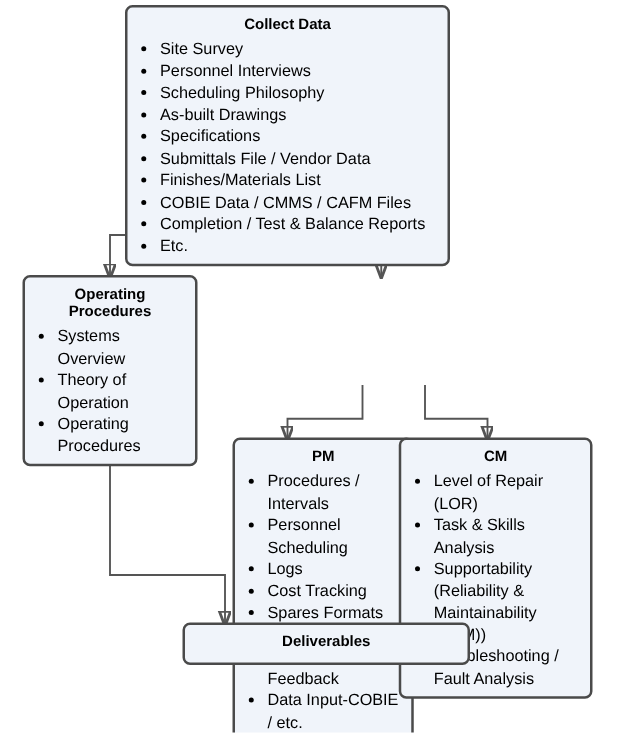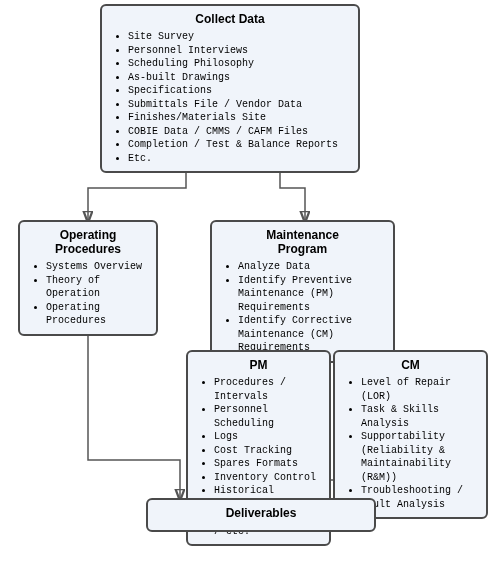--- a/index.html
+++ b/index.html
@@ -27,24 +27,23 @@
       font-size: 12px;
       text-align: center;
       margin-bottom: 4px;
       color: #000;
     }
     .box ul {
       list-style: disc;
       padding-left: 16px;
     }
     .box ul li {
-      font-size: 10px;
+      font-size: 13px;
       color: #000;
       line-height: 1.35;
-      font-family: Liberation Mono, monospace;
     }
 
     
     .connector-svg {
       position: absolute;
       top: 0; left: 0;
       width: 503px;
       height: 586px;
       pointer-events: none;
     }
@@ -87,62 +86,53 @@
 
   <div class="box" style="left:100px; top:4px; width:260px;">
     <div class="box-title">Collect Data</div>
     <ul>
       <li>Site Survey</li>
       <li>Personnel Interviews</li>
       <li>Scheduling Philosophy</li>
       <li>As-built Drawings</li>
       <li>Specifications</li>
       <li>Submittals File / Vendor Data</li>
-      <li>Finishes/Materials Site</li>
+      <li>Finishes/Materials List</li>
       <li>COBIE Data / CMMS / CAFM Files</li>
       <li>Completion / Test &amp; Balance Reports</li>
       <li>Etc.</li>
     </ul>
   </div>
 
   <div class="box" style="left:18px; top:220px; width:140px;">
     <div class="box-title" style="white-space:pre-line;">Operating
 Procedures</div>
     <ul>
       <li>Systems Overview</li>
       <li>Theory of Operation</li>
       <li>Operating Procedures</li>
     </ul>
   </div>
 
-  <div class="box" style="left:210px; top:220px; width:185px;">
-    <div class="box-title" style="white-space:pre-line;">Maintenance
-Program</div>
-    <ul>
-      <li>Analyze Data</li>
-      <li>Identify Preventive Maintenance (PM) Requirements</li>
-      <li>Identify Corrective Maintenance (CM) Requirements</li>
-    </ul>
-  </div>
 
   <div class="box" style="left:162px; top:350px; width:145px;margin-left:24px;">
     <div class="box-title">PM</div>
     <ul>
       <li>Procedures / Intervals</li>
       <li>Personnel Scheduling</li>
       <li>Logs</li>
       <li>Cost Tracking</li>
       <li>Spares Formats</li>
       <li>Inventory Control</li>
       <li>Historical Feedback</li>
       <li>Data Input-COBIE / etc.</li>
     </ul>
   </div>
 
-  <div class="box" style="left:333px; top:350px; width:155px;">
+  <div class="box" style="left:319px; top:350px; width:155px;">
     <div class="box-title">CM</div>
     <ul>
       <li>Level of Repair (LOR)</li>
       <li>Task &amp; Skills Analysis</li>
       <li>Supportability (Reliability &amp; Maintainability (R&amp;M))</li>
       <li>Troubleshooting / Fault Analysis</li>
     </ul>
   </div>
 
   <div class="box" style="left:130px; top:498px; width:230px;margin-left:16px;">

